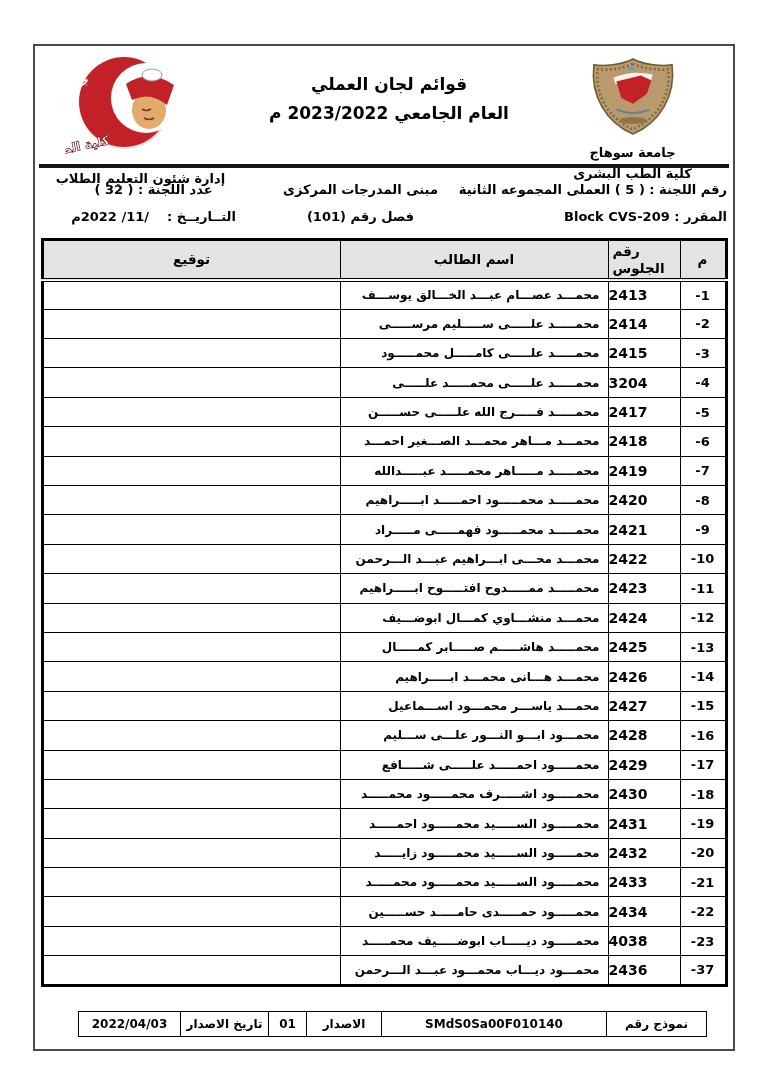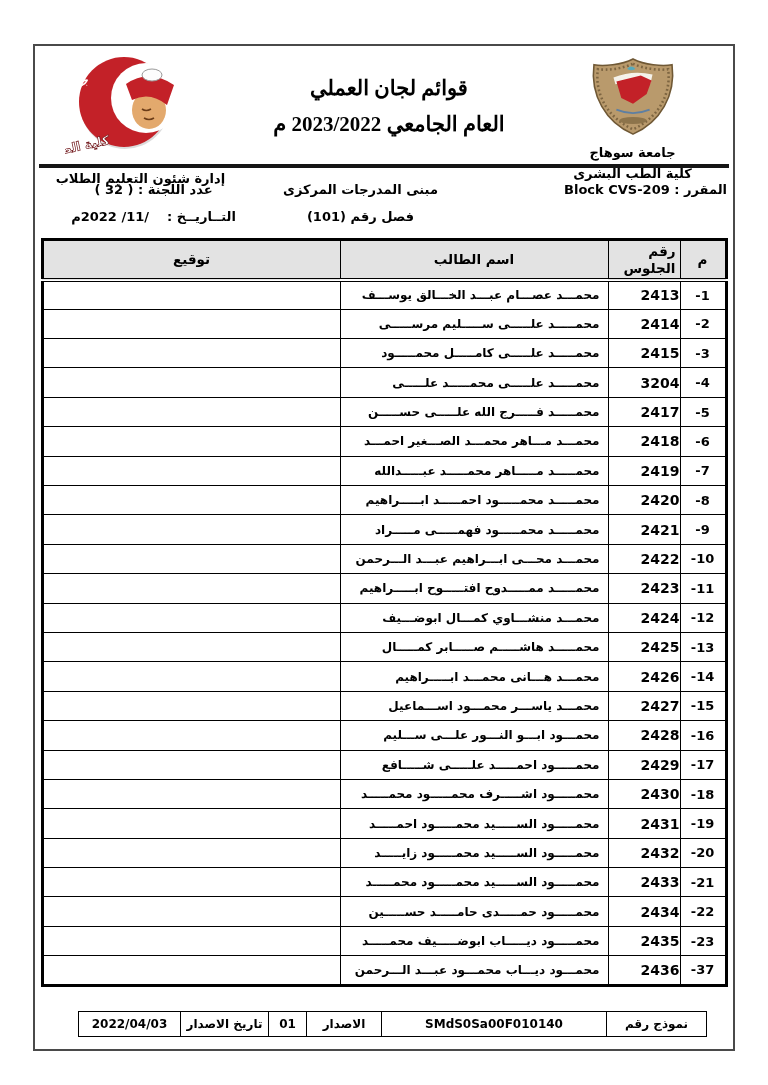--- a/index.html
+++ b/index.html
@@ -9,21 +9,21 @@
   .page {
     position:absolute; left:33px; top:44px; width:702px; height:1007px;
     border:2px solid #4a4a4a; background:#fff;
   }
 
   
   .header { display:flex; align-items:flex-start; padding:8px 8px 0; height:118px; }
   .uni-block { width:185px; text-align:center; padding-top:2px; }
   .uni-text { font-size:13px; line-height:1.45; margin-top:2px; }
   .title-block { flex:1; text-align:center; padding-top:16px; }
-  .title-line { font-size:21px; line-height:1.72;font-family:Liberation Serif, serif; }
+  .title-line { font-size:17px; line-height:1.72; }
   .cres-block { width:195px; text-align:center; }
   .dept-text { font-size:13px; margin-top:13px; }
 
   .rule { height:4px; background:#151515; margin:0 4px; }
 
   
   .info { display:flex; padding:9px 6px 8px; font-size:13px; }
   .info .col1 { width:272px; text-align:right; line-height:2.05; }
   .info .col2 { flex:1; text-align:center; line-height:2.05; }
   .info .col3 { width:225px; text-align:center; line-height:2.05; }
@@ -34,21 +34,21 @@
     width:684px; margin:0 auto; border-collapse:collapse;
     border:3px solid #000; table-layout:fixed;
   }
   table.main th {
     background:#e3e3e3; border:1px solid #000; border-bottom:4px double #000;
     font-size:13.5px; height:40px; padding:1px 4px; line-height:1.25; vertical-align:middle;
   }
   table.main td { border:1px solid #000; height:29.4px; vertical-align:middle; }
   .c-num  { text-align:center; font-size:13px; }
   td.c-num, th.c-num { border-left:3px solid #000; }
-  .c-seat { text-align:right; font-size:14px; }
+  .c-seat { text-align:left; font-size:14px; }
   .c-name { text-align:right; padding:0 8px 0 4px; font-size:12px; white-space:nowrap; overflow:hidden; }
   .c-sign { }
 
   
   table.footer {
     width:628px; margin:24px 26px 0 auto; border-collapse:collapse; table-layout:fixed;
   }
   table.footer td {
     border:1px solid #000; height:25px; font-size:12px; text-align:center; vertical-align:middle;
     padding:0 4px;
@@ -103,20 +103,21 @@
         </svg>
       </span>
       <div class="dept-text">إدارة شئون التعليم الطلاب</div>
     </div>
   </div>
 
   <div class="rule"></div>
 
   <div class="info">
     <div class="col1">
+      <div>رقم اللجنة : ( 5 ) العملى المجموعه الثانية</div>
       <div>
         <span>المقرر :</span>
         <span class="ltr">Block CVS-209</span>
       </div>
     </div>
     <div class="col2">
       <div>مبنى المدرجات المركزى</div>
       <div>فصل رقم (101)</div>
     </div>
     <div class="col3">
@@ -269,21 +270,21 @@
         <td class="c-sign"></td>
       </tr>
         <tr>
         <td class="c-num">22-</td>
         <td class="c-seat">2434</td>
         <td class="c-name">محمـــــود حمـــــدى حامـــــد حســـــين</td>
         <td class="c-sign"></td>
       </tr>
         <tr>
         <td class="c-num">23-</td>
-        <td class="c-seat">2435</td>
+        <td class="c-seat">4038</td>
         <td class="c-name">محمـــــود ديـــــاب ابوضـــــيف محمـــــد</td>
         <td class="c-sign"></td>
       </tr>
         <tr>
         <td class="c-num">37-</td>
         <td class="c-seat">2436</td>
         <td class="c-name">محمـــود ديـــاب محمـــود عبـــد الـــرحمن</td>
         <td class="c-sign"></td>
       </tr>
       </tbody>

